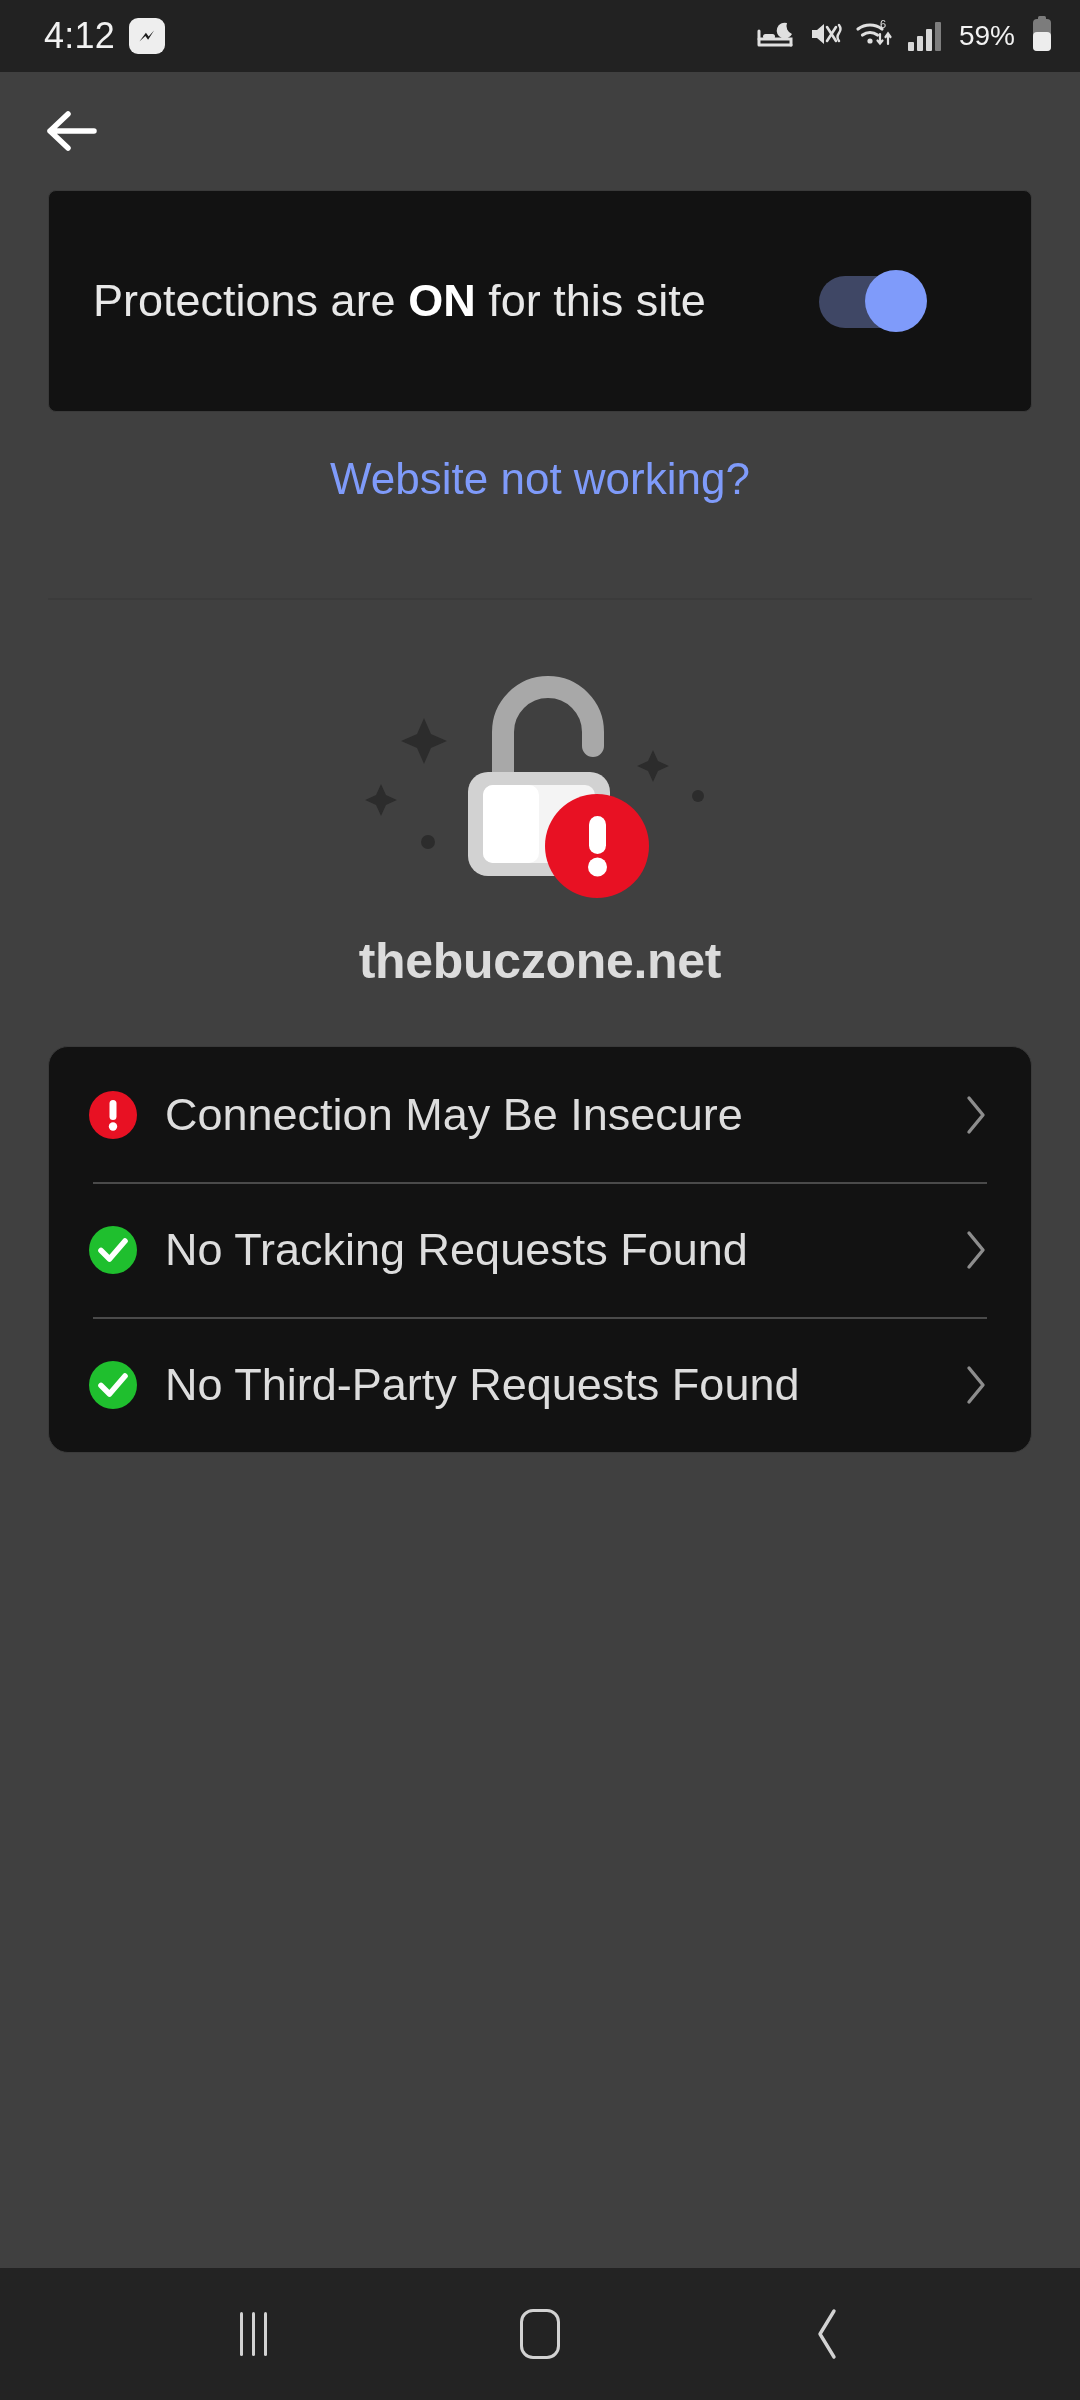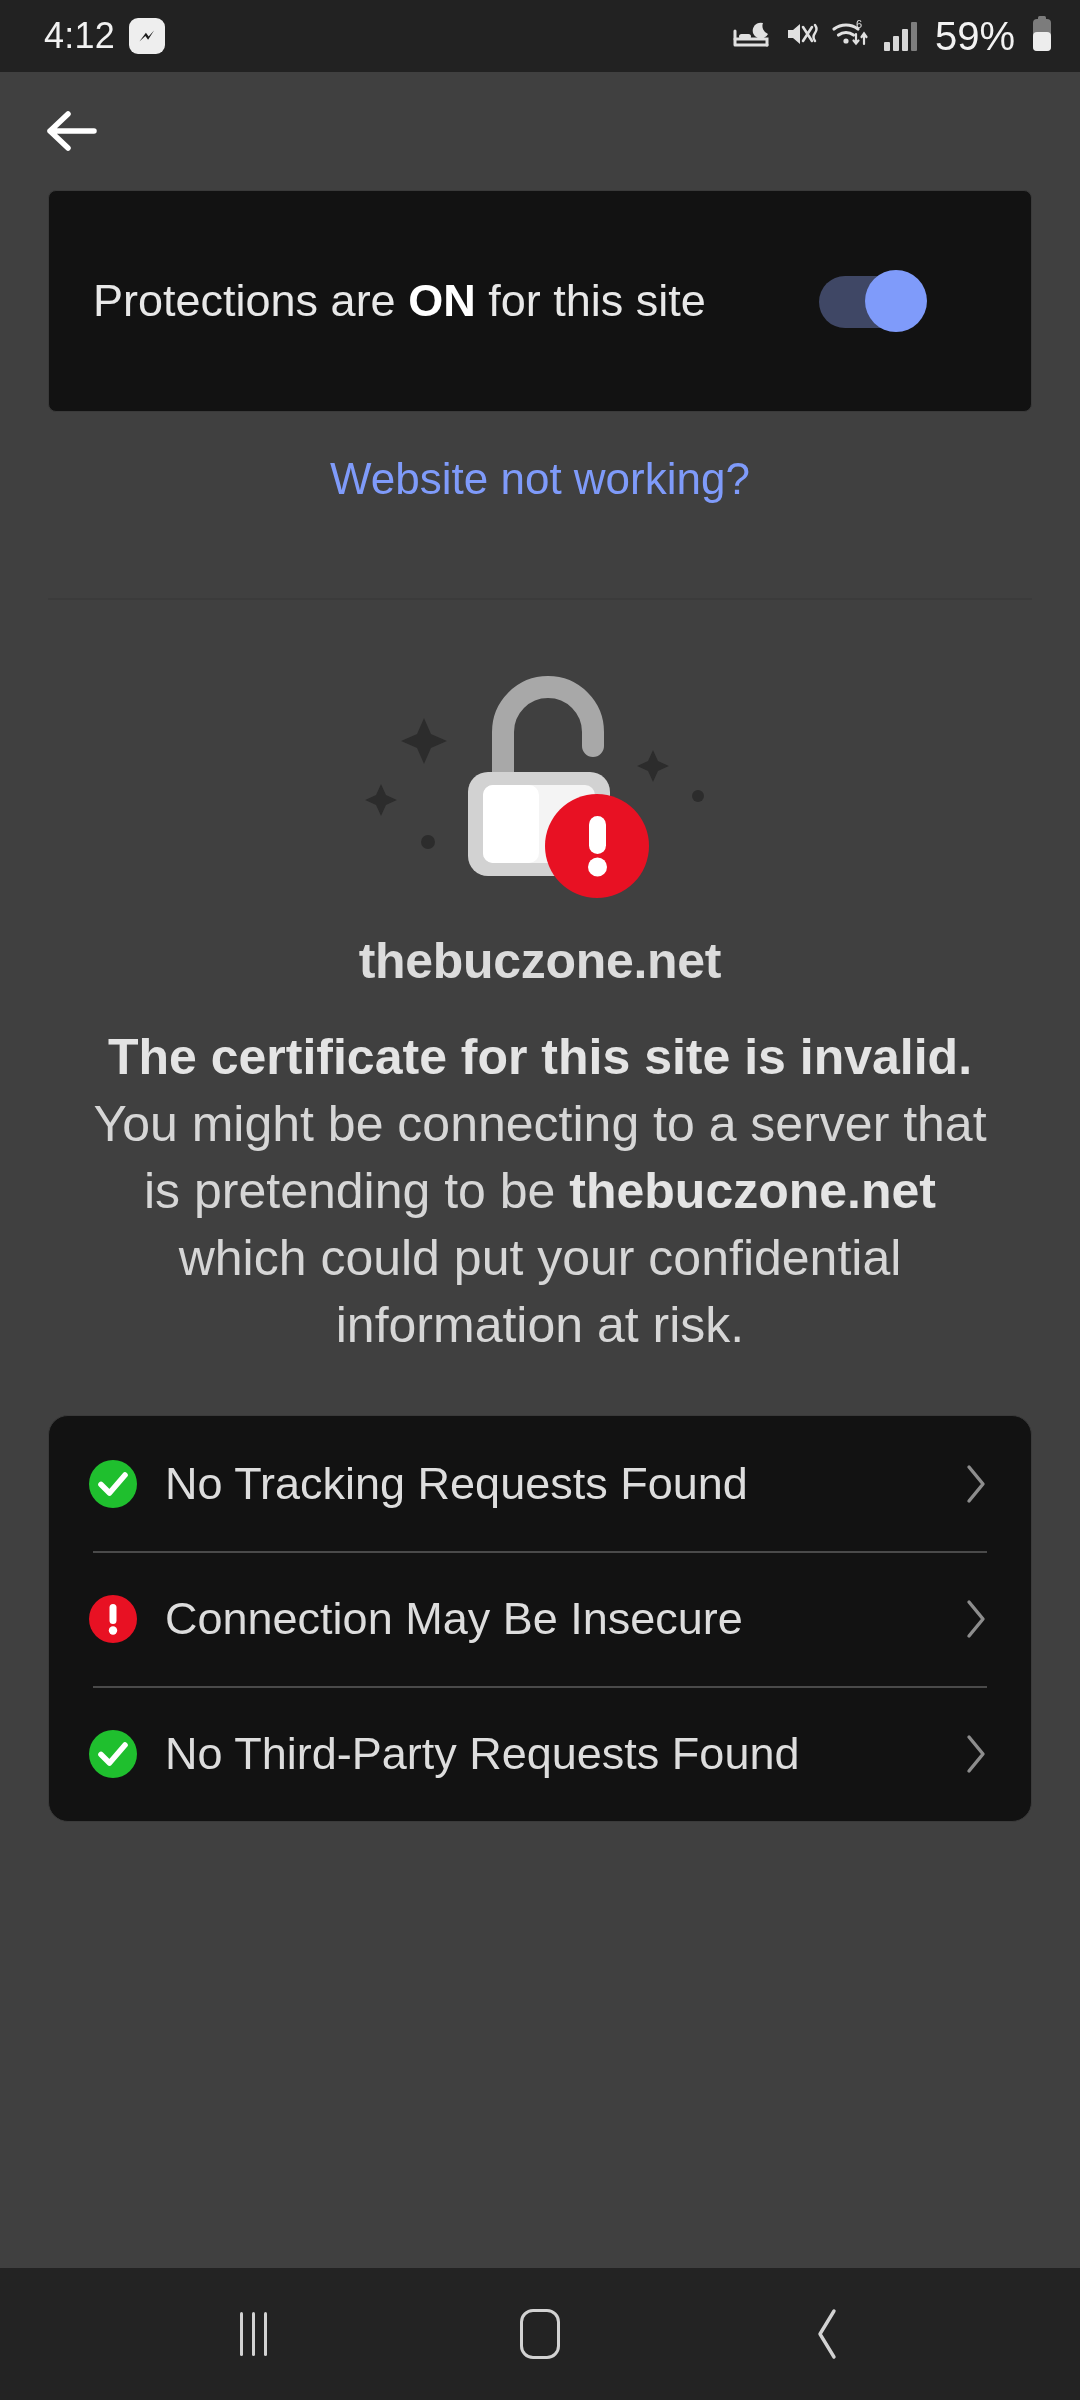--- a/index.html
+++ b/index.html
@@ -56,21 +56,21 @@
     align-items: center;
     justify-content: center;
   }
   .status-right {
     display: flex;
     align-items: center;
     gap: 13px;
   }
   .status-battery-text {
     color: #f2f2f2;
-    font-size: 40px;
+    font-size: 28px;
     line-height: 1;
     margin-left: 5px;
     margin-right: 2px;
   }
   .sig-bars {
     display: flex;
     align-items: flex-end;
     gap: 3px;
     height: 30px;
   }
@@ -394,40 +394,22 @@
         <rect x="133" y="125" width="56" height="78" rx="10" fill="#ffffff"></rect>
 
         <circle cx="247" cy="186" r="52" fill="#e81123"></circle>
         <rect x="239" y="156" width="17" height="38" rx="8.5" fill="#ffffff"></rect>
         <circle cx="247.5" cy="207" r="9.5" fill="#ffffff"></circle>
       </svg>
     </div>
 
     <div class="site-name">thebuczone.net</div>
 
-    <div class="cert-text">
-      <b>The certificate for this site is invalid.</b><span> You might be connecting to a server that is pretending to be </span><b>thebuczone.net</b><span> which could put your confidential information at risk.</span>
-    </div>
 
     <div class="detail-card">
-
-      <div class="detail-row">
-        <span class="row-icon">
-          <svg width="50" height="50" viewBox="0 0 50 50" aria-hidden="true">
-            <circle cx="25" cy="25" r="24" fill="#1fbf2e"></circle>
-            <path d="M13 25.5 L21.5 34 L37 16" stroke="#ffffff" stroke-width="5.6" fill="none" stroke-linecap="round" stroke-linejoin="round"></path>
-          </svg>
-        </span>
-        <span class="row-label">No Tracking Requests Found</span>
-        <span class="row-chevron">
-          <svg width="24" height="42" viewBox="0 0 24 42" aria-hidden="true">
-            <path d="M5 4 L19 21 L5 38" stroke="#8d8d8d" stroke-width="3.4" fill="none" stroke-linecap="round" stroke-linejoin="round"></path>
-          </svg>
-        </span>
-      </div>
 
       <div class="detail-row">
         <span class="row-icon">
           <svg width="50" height="50" viewBox="0 0 50 50" aria-hidden="true">
             <circle cx="25" cy="25" r="24" fill="#e81123"></circle>
             <rect x="21.5" y="10" width="7" height="20" rx="3.5" fill="#ffffff"></rect>
             <circle cx="25" cy="36.5" r="4.2" fill="#ffffff"></circle>
           </svg>
         </span>
         <span class="row-label">Connection May Be Insecure</span>
@@ -438,20 +420,35 @@
         </span>
       </div>
 
       <div class="detail-row">
         <span class="row-icon">
           <svg width="50" height="50" viewBox="0 0 50 50" aria-hidden="true">
             <circle cx="25" cy="25" r="24" fill="#1fbf2e"></circle>
             <path d="M13 25.5 L21.5 34 L37 16" stroke="#ffffff" stroke-width="5.6" fill="none" stroke-linecap="round" stroke-linejoin="round"></path>
           </svg>
         </span>
+        <span class="row-label">No Tracking Requests Found</span>
+        <span class="row-chevron">
+          <svg width="24" height="42" viewBox="0 0 24 42" aria-hidden="true">
+            <path d="M5 4 L19 21 L5 38" stroke="#8d8d8d" stroke-width="3.4" fill="none" stroke-linecap="round" stroke-linejoin="round"></path>
+          </svg>
+        </span>
+      </div>
+
+      <div class="detail-row">
+        <span class="row-icon">
+          <svg width="50" height="50" viewBox="0 0 50 50" aria-hidden="true">
+            <circle cx="25" cy="25" r="24" fill="#1fbf2e"></circle>
+            <path d="M13 25.5 L21.5 34 L37 16" stroke="#ffffff" stroke-width="5.6" fill="none" stroke-linecap="round" stroke-linejoin="round"></path>
+          </svg>
+        </span>
         <span class="row-label">No Third-Party Requests Found</span>
         <span class="row-chevron">
           <svg width="24" height="42" viewBox="0 0 24 42" aria-hidden="true">
             <path d="M5 4 L19 21 L5 38" stroke="#8d8d8d" stroke-width="3.4" fill="none" stroke-linecap="round" stroke-linejoin="round"></path>
           </svg>
         </span>
       </div>
 
     </div>
   </div>

